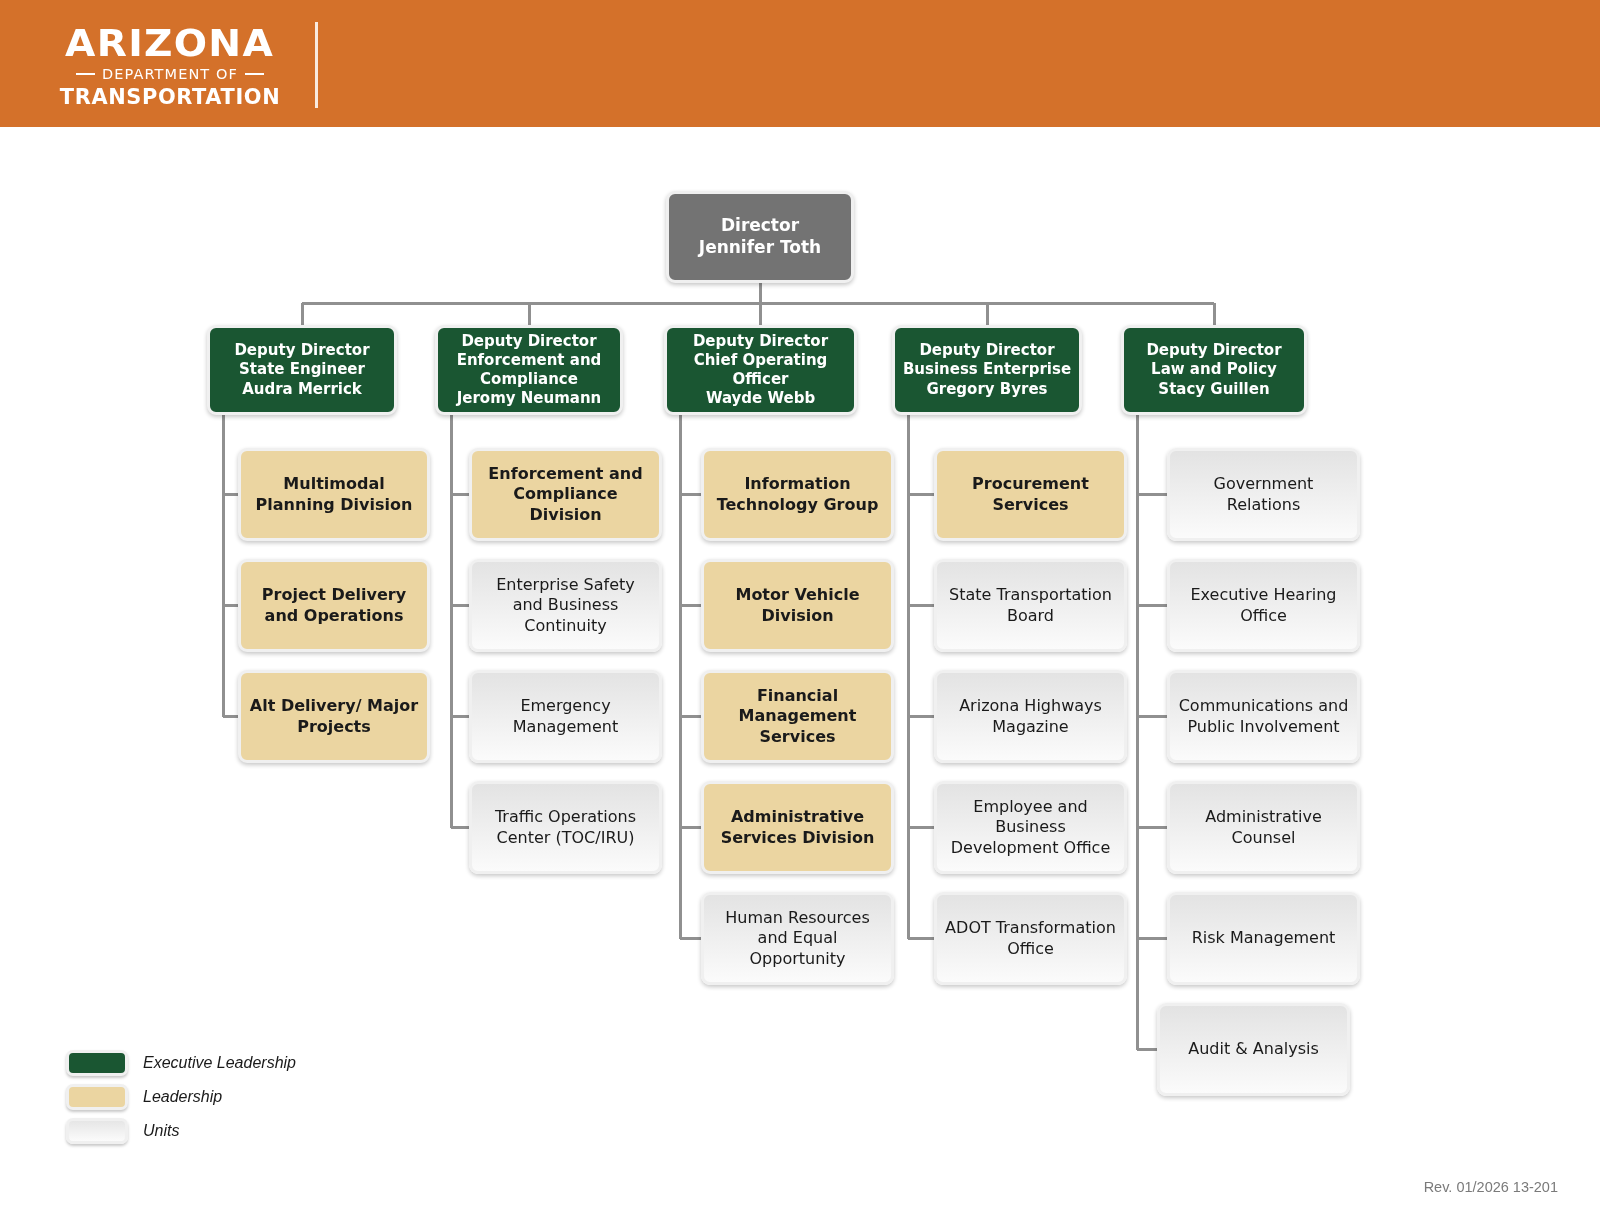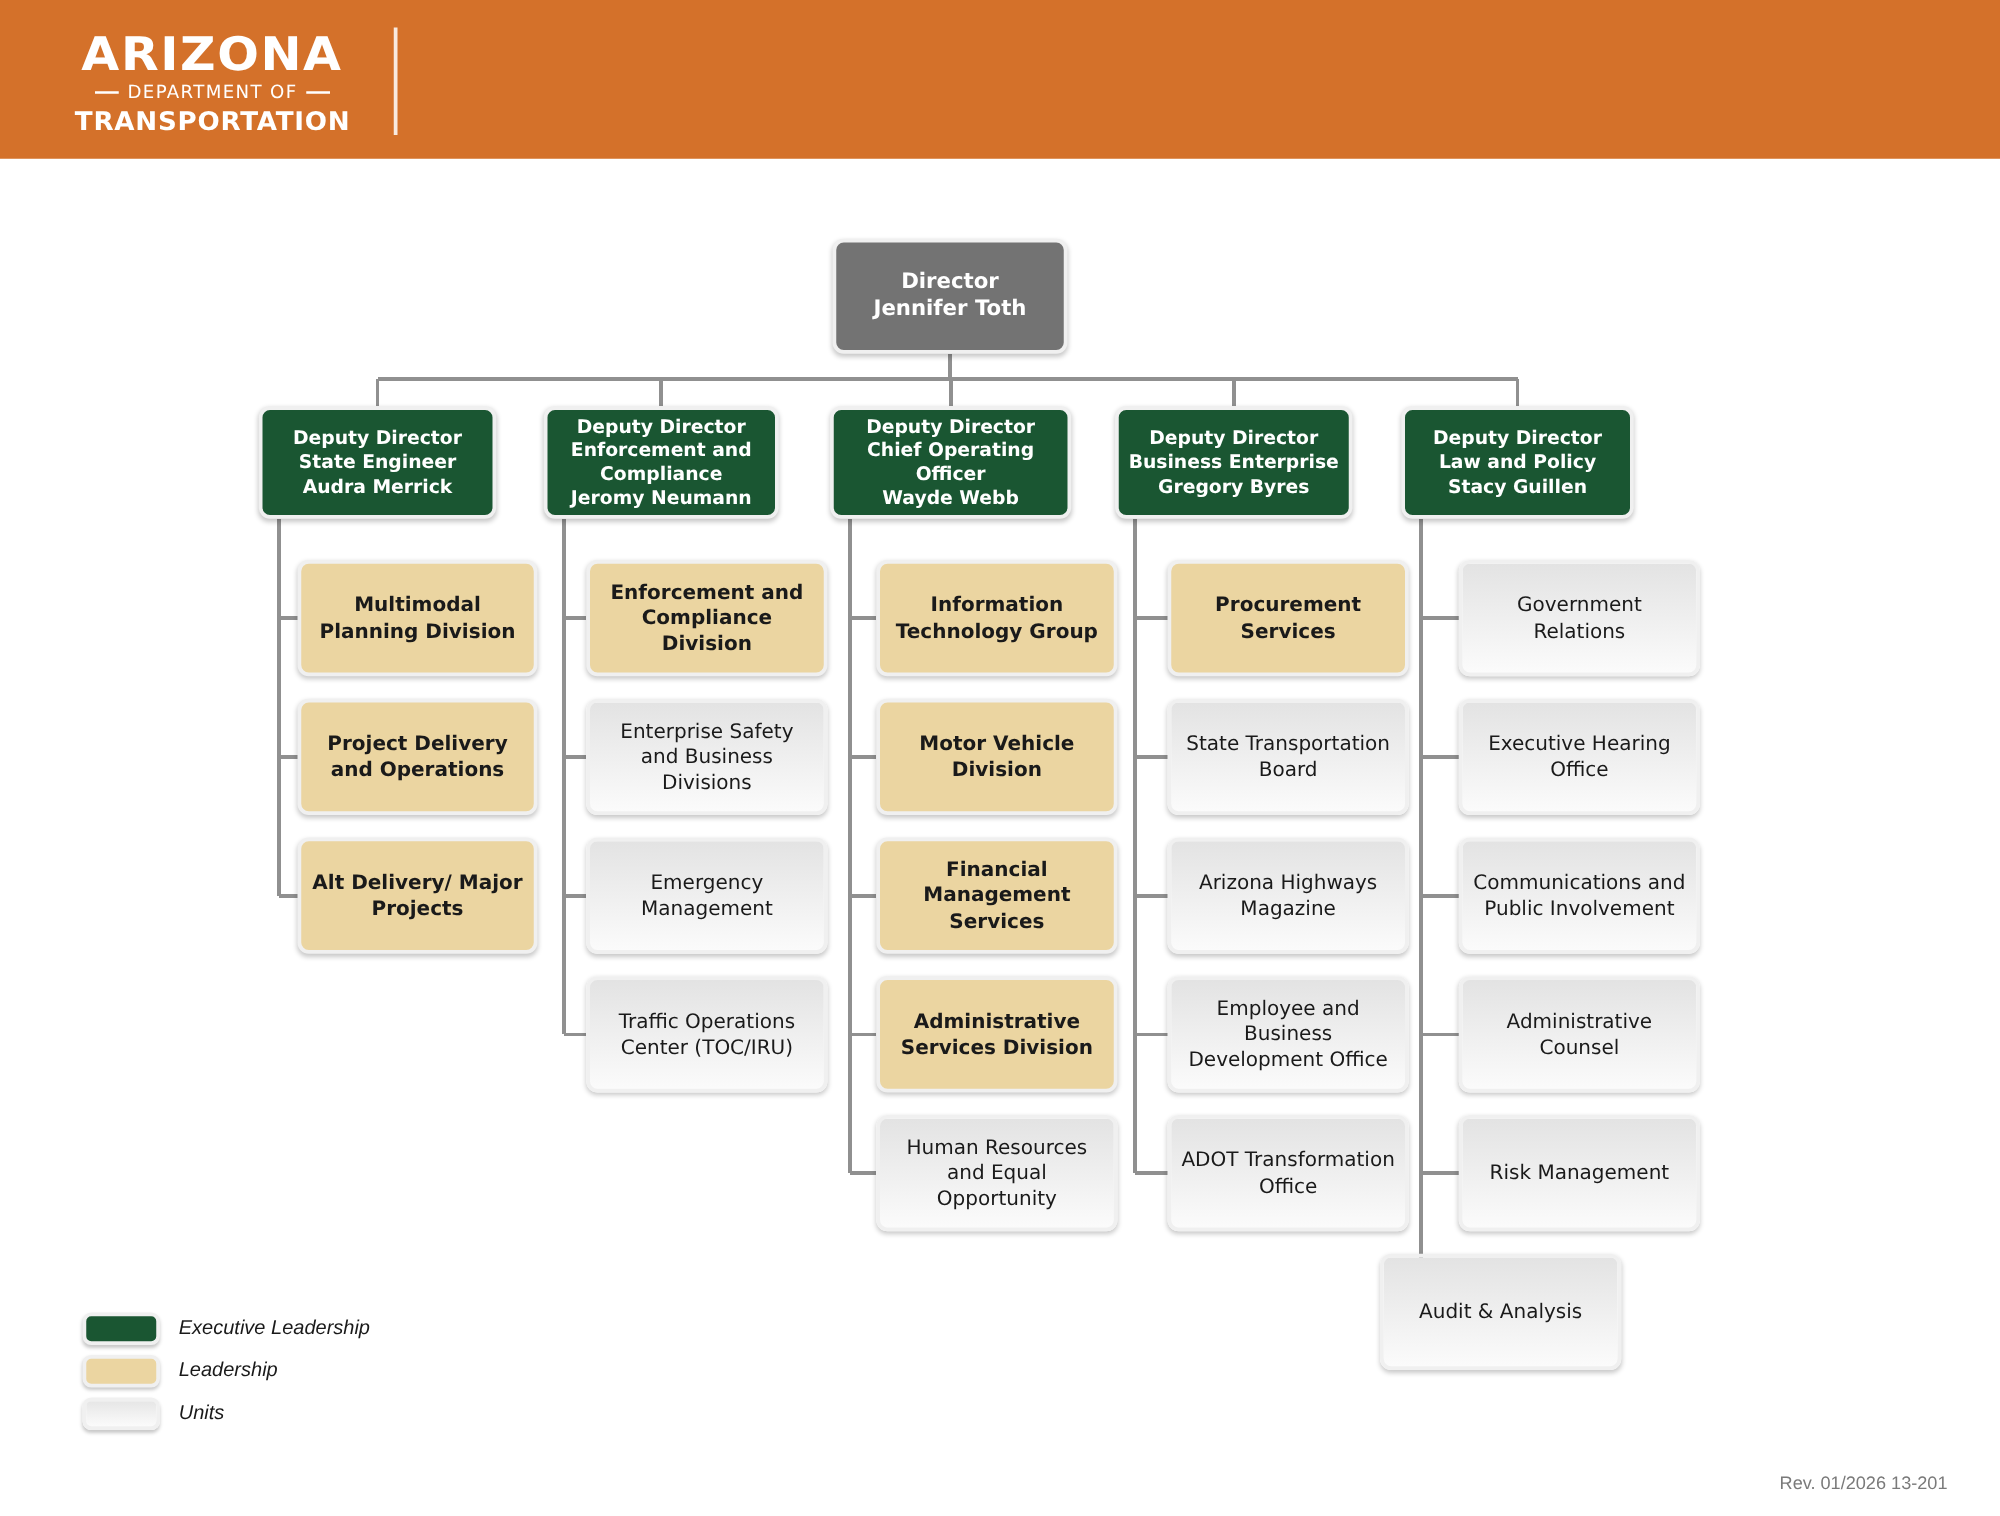--- a/index.html
+++ b/index.html
@@ -223,21 +223,21 @@
         <div class="node division" style="left: 238px; top: 543px; width: 192px; height: 93px;">
           <span class="txt"><span>Alt Delivery/ Major Projects</span></span>
         </div>
         <div class="node exec" style="left: 435px; top: 198px; width: 188px; height: 90px;">
           <span class="txt"><span>Deputy Director</span><br><span>Enforcement and Compliance</span><br><span class="sub">Jeromy Neumann</span></span>
         </div>
         <div class="node division" style="left: 469px; top: 321px; width: 193px; height: 93px;">
           <span class="txt"><span>Enforcement and Compliance Division</span></span>
         </div>
         <div class="node unit" style="left: 469px; top: 432px; width: 193px; height: 93px;">
-          <span class="txt"><span>Enterprise Safety and Business Divisions</span></span>
+          <span class="txt"><span>Enterprise Safety and Business Continuity</span></span>
         </div>
         <div class="node unit" style="left: 469px; top: 543px; width: 193px; height: 93px;">
           <span class="txt"><span>Emergency Management</span></span>
         </div>
         <div class="node unit" style="left: 469px; top: 654px; width: 193px; height: 93px;">
           <span class="txt"><span>Traffic Operations Center (TOC/IRU)</span></span>
         </div>
         <div class="node exec" style="left: 664px; top: 198px; width: 193px; height: 90px;">
           <span class="txt"><span>Deputy Director</span><br><span>Chief Operating Officer</span><br><span class="sub">Wayde Webb</span></span>
         </div>
@@ -285,21 +285,21 @@
         </div>
         <div class="node unit" style="left: 1167px; top: 543px; width: 193px; height: 93px;">
           <span class="txt"><span>Communications and Public Involvement</span></span>
         </div>
         <div class="node unit" style="left: 1167px; top: 654px; width: 193px; height: 93px;">
           <span class="txt"><span>Administrative Counsel</span></span>
         </div>
         <div class="node unit" style="left: 1167px; top: 765px; width: 193px; height: 93px;">
           <span class="txt"><span>Risk Management</span></span>
         </div>
-        <div class="node unit" style="left: 1104px; top: 876px; width: 193px; height: 93px;">
+        <div class="node unit" style="left: 1157px; top: 876px; width: 193px; height: 93px;">
           <span class="txt"><span>Audit &amp; Analysis</span></span>
         </div>
       </div>
   </div>
 
   <div class="legend">
       <div class="legend-row">
         <div class="legend-swatch exec"></div>
         <div class="legend-label">Executive Leadership</div>
       </div>

